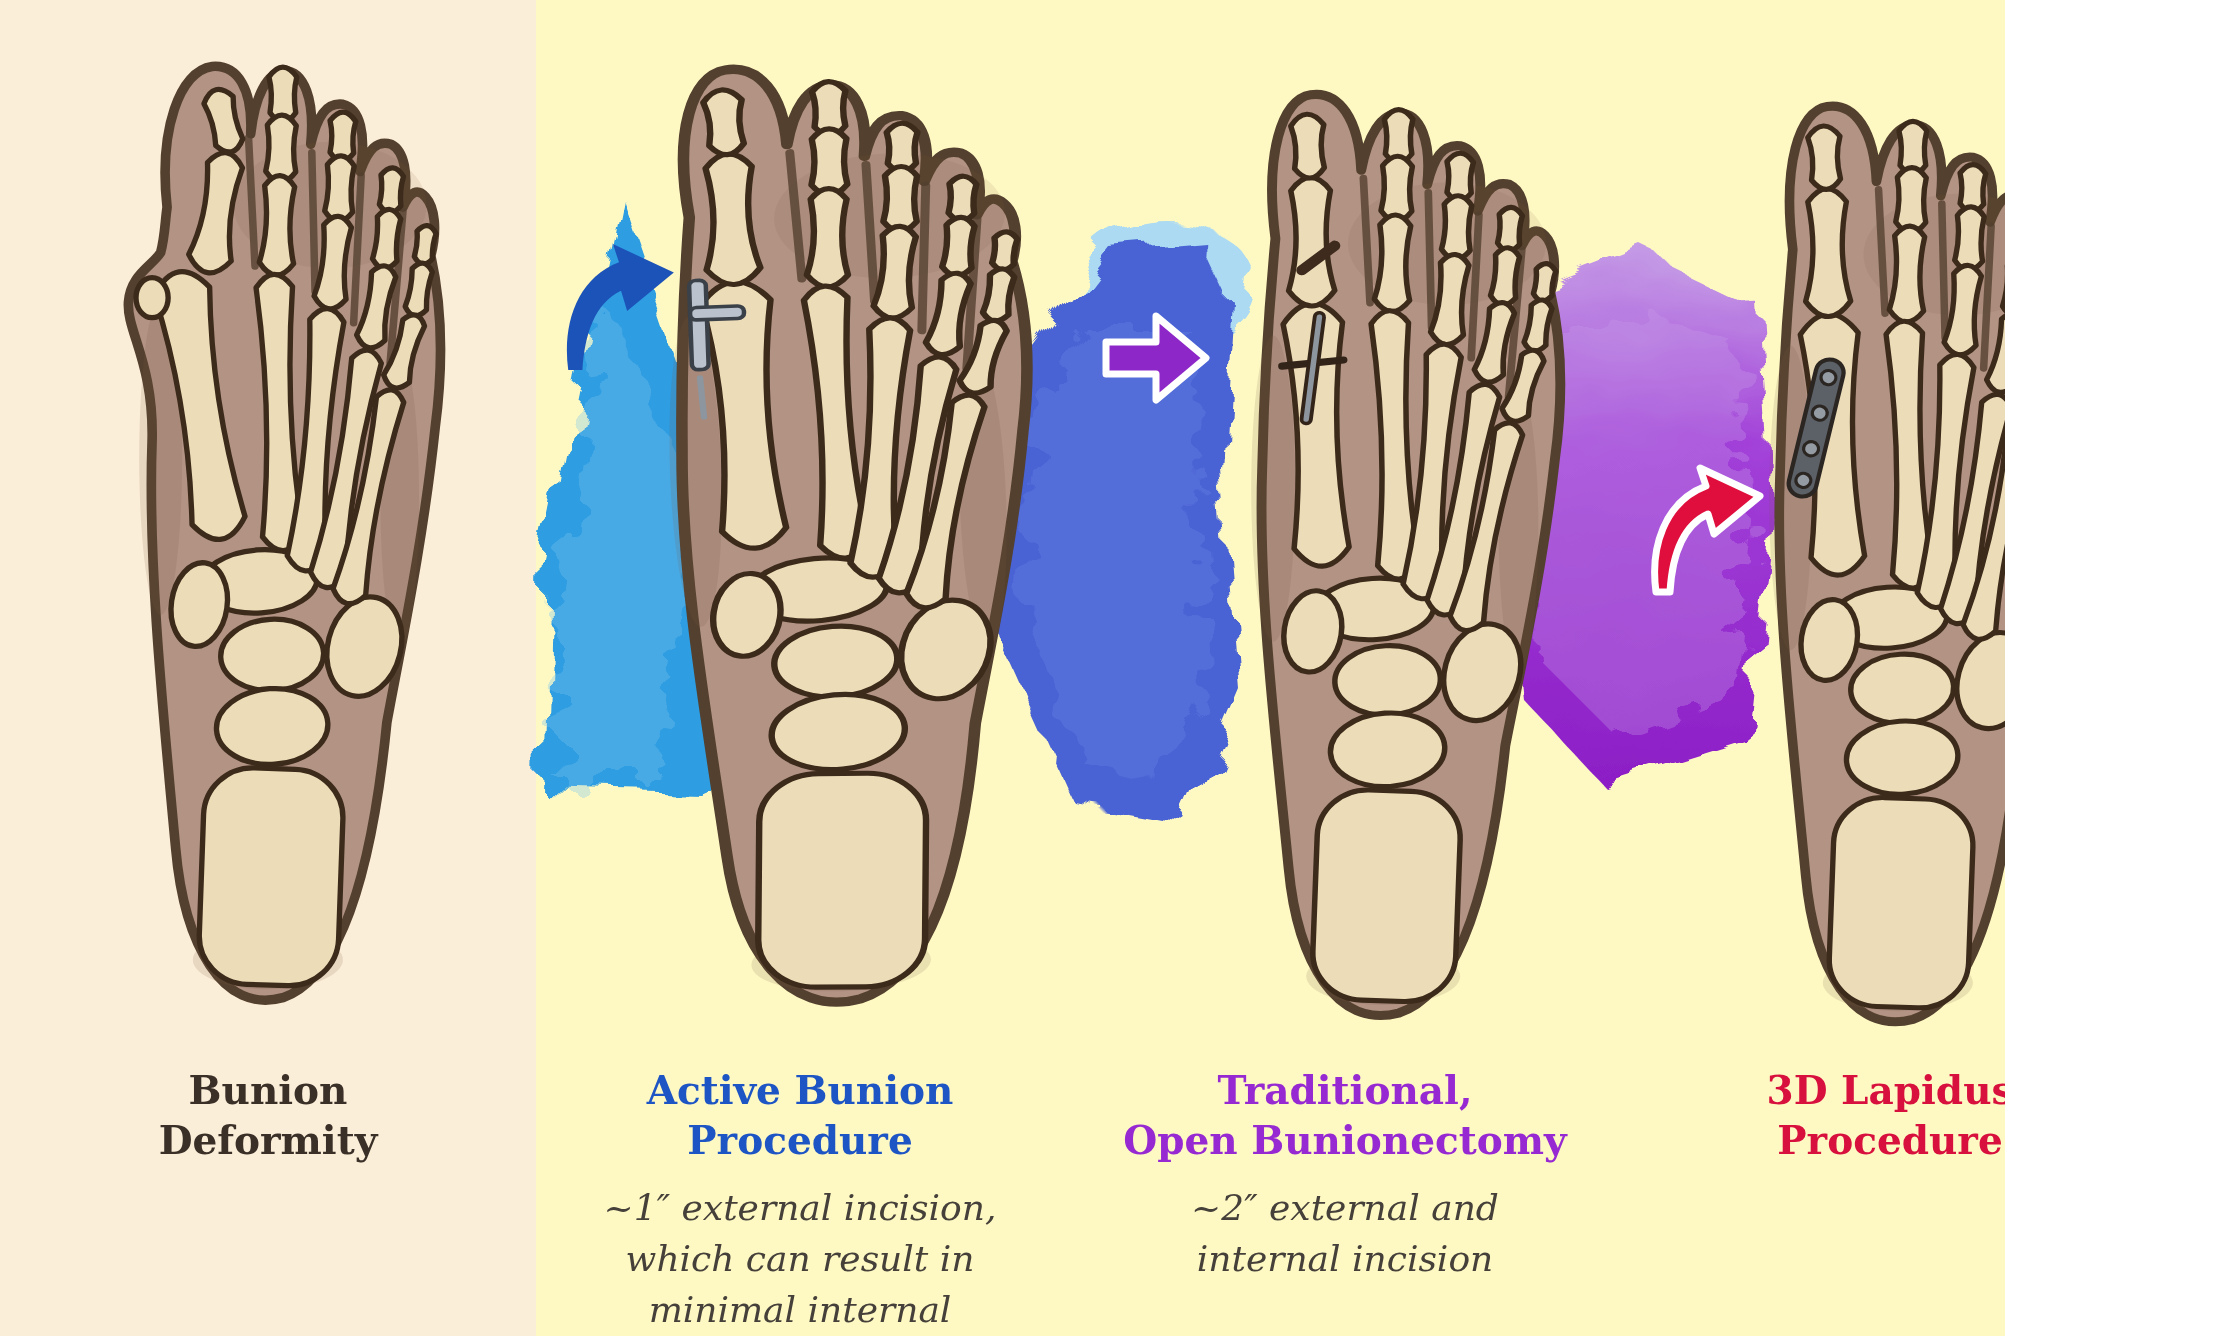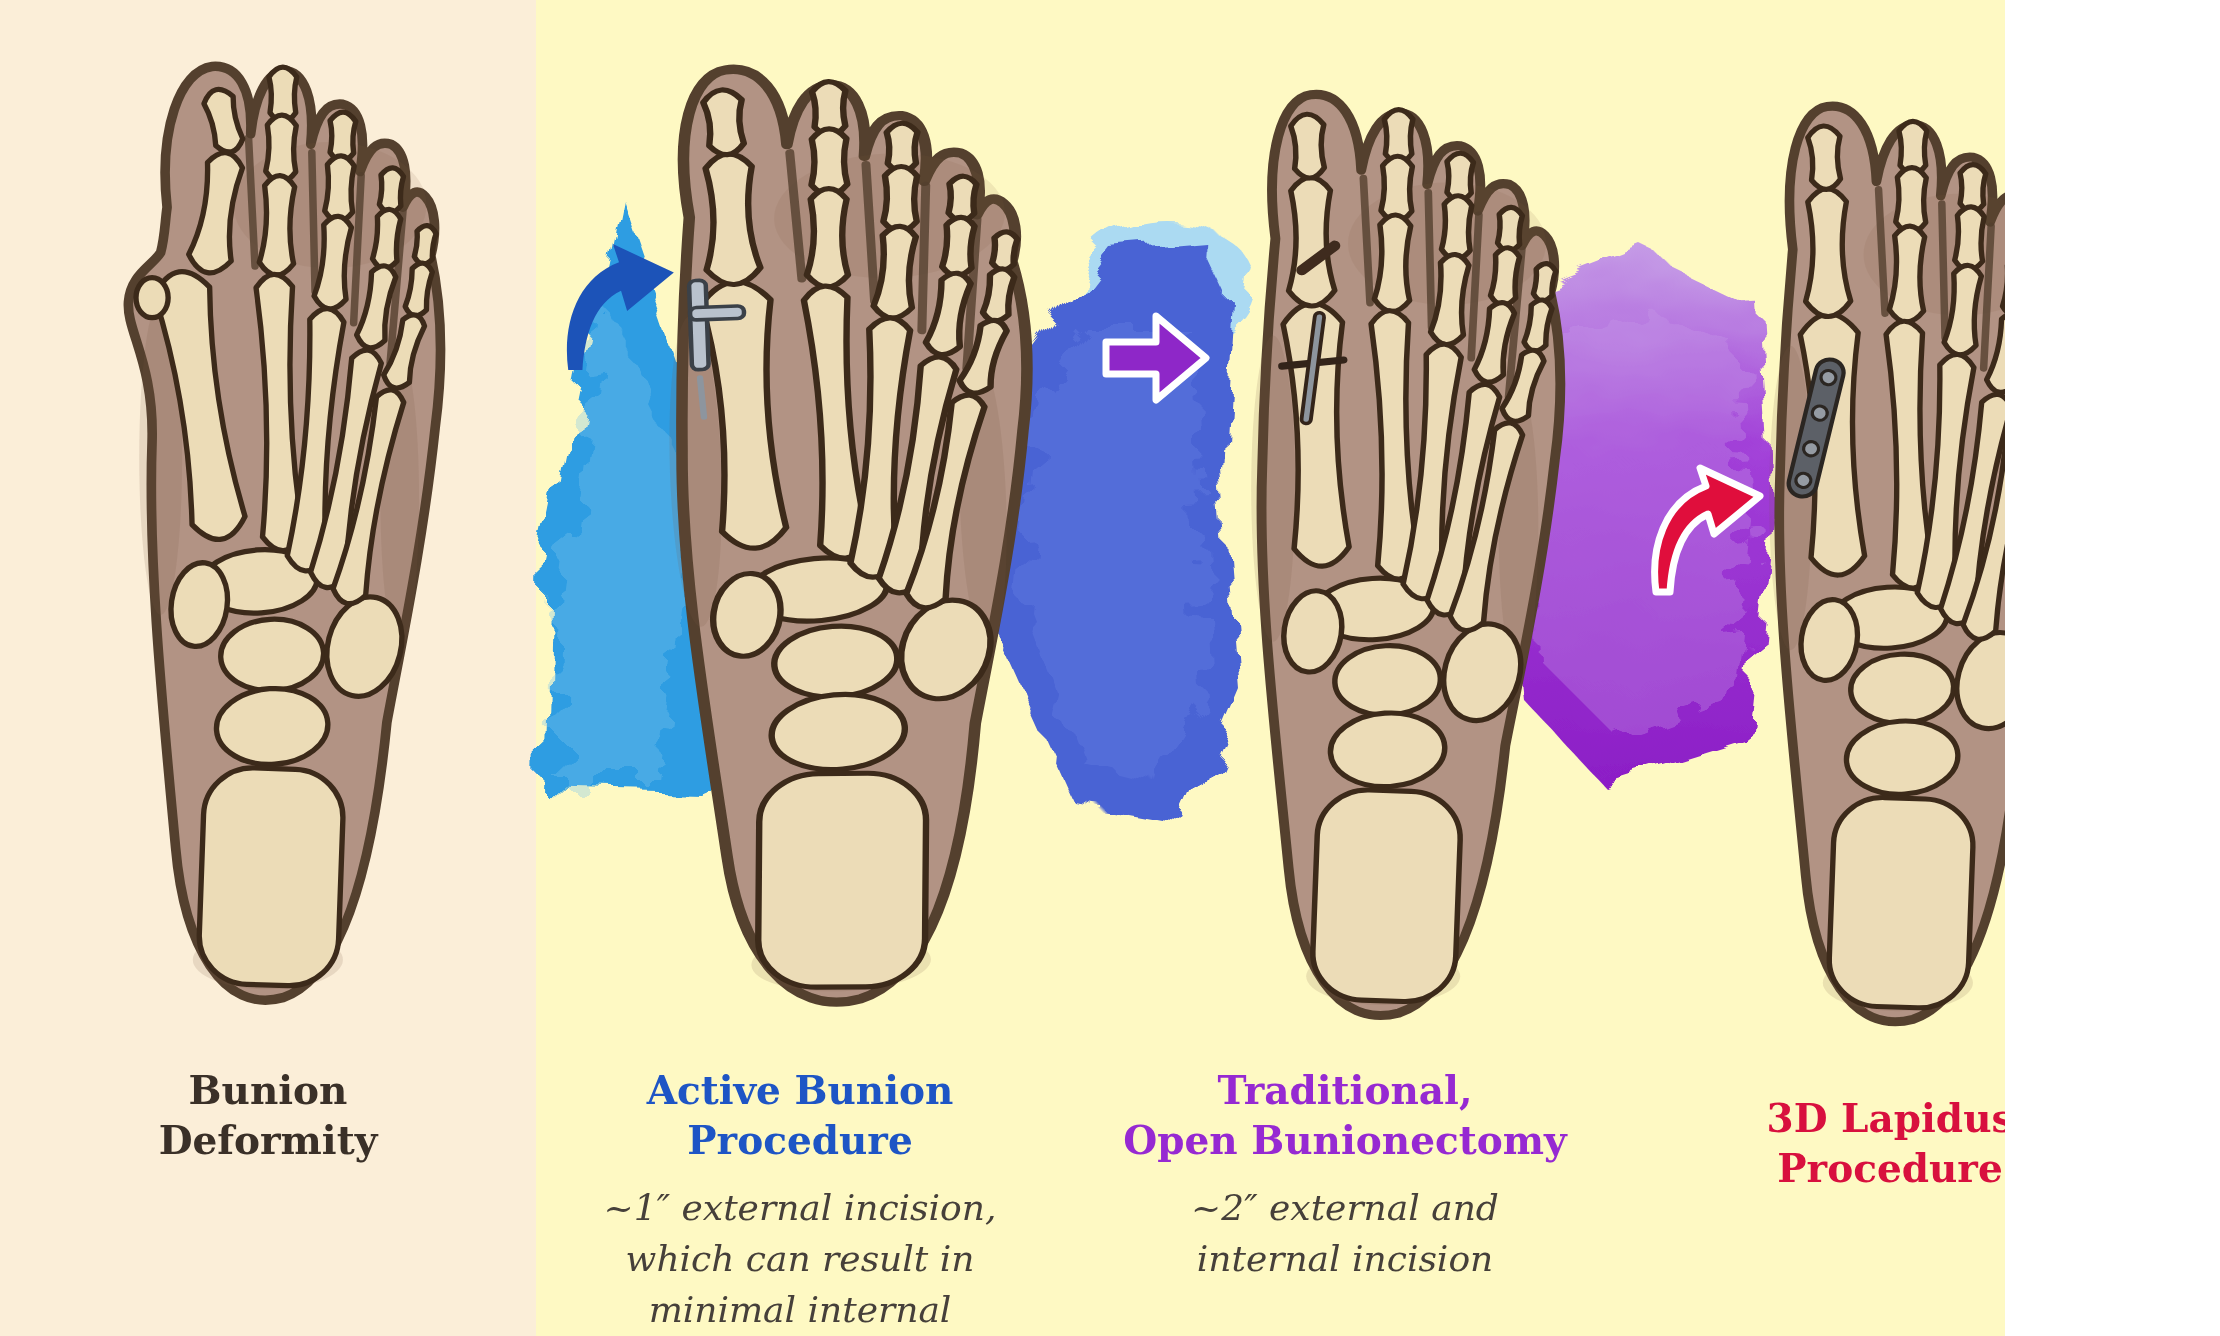--- a/index.html
+++ b/index.html
@@ -271,19 +271,19 @@
   </div>
   <div class="caption" style="left:1115px;top:1066px;width:460px;">
     <div class="t" style="color: rgb(150, 41, 210); text-align: center;">
       <div>Traditional,</div>
       <div>Open Bunionectomy</div>
     </div>
     <div class="s">~2″ external and
 internal incision</div>
   </div>
   <div class="caption" style="left:1652px;top:1066px;width:476px;">
-    <div class="t" style="color: rgb(216, 16, 62); margin-top: 28px;">
+    <div class="t" style="color: rgb(216, 16, 62);">
       <div>3D Lapidus</div>
       <div>Procedure</div>
     </div>
   </div>
 
 </div>
 
 </body></html>

